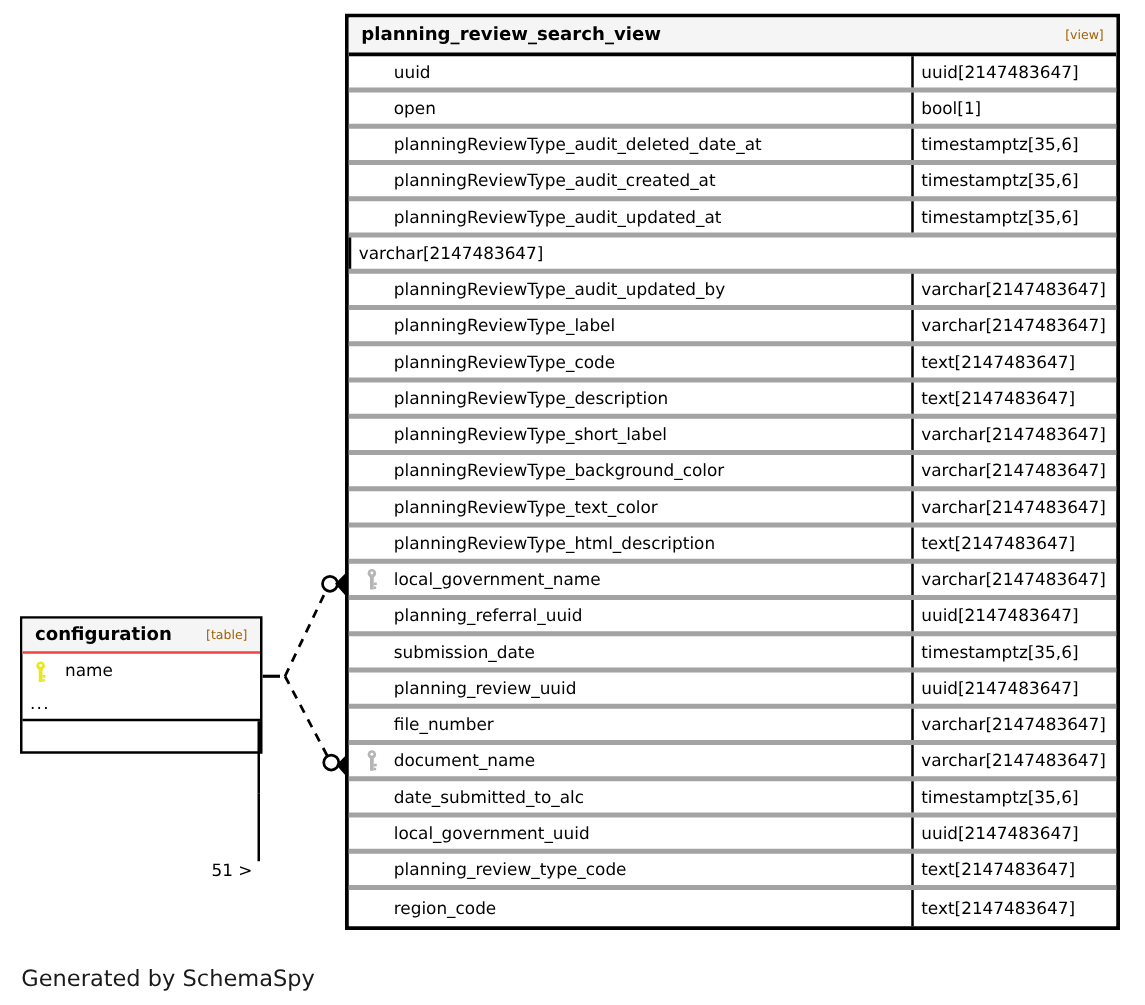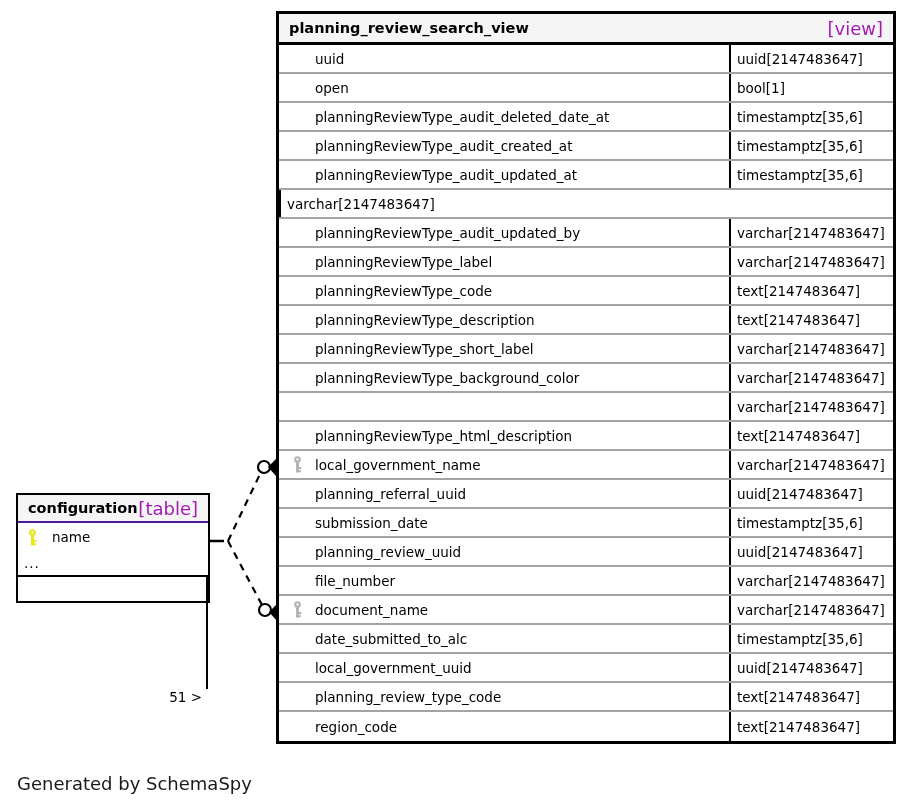--- a/index.html
+++ b/index.html
@@ -40,41 +40,41 @@
     border: 2px solid #000000;
     box-sizing: border-box;
   }
   .entity.view-entity { border-width: 3px; }
 
   .entity-header {
     display: flex;
     align-items: center;
     justify-content: space-between;
     background: #f5f5f5;
-    border-bottom: 2px solid #4c1d95;
+    border-bottom: 2px solid #ef4444;
     box-sizing: border-box;
     padding: 0 10px;
     height: 30px;
   }
   .entity-title {
     font-weight: bold;
     font-size: 14.5px;
     color: #000000;
     white-space: nowrap;
   }
   .entity-kind {
-    font-size: 18px;
-    color: #a21caf;
+    font-size: 10px;
+    color: #a16207;
     white-space: nowrap;
   }
 
   .col-row {
     display: flex;
     align-items: stretch;
-    border-bottom: 2px solid #a3a3a3;
+    border-bottom: 4px solid #a3a3a3;
     box-sizing: border-box;
     height: 29px;
   }
   .col-row:last-child { border-bottom: none; }
 
   .col-name-cell {
     flex: 1 1 auto;
     display: flex;
     align-items: center;
     padding-left: 8px;
@@ -304,20 +304,21 @@
             <span class="key-slot"></span>
             <span class="col-name">planningReviewType_background_color</span>
           </div>
           <div class="col-type-cell">
             <span class="col-type">varchar[2147483647]</span>
           </div>
         </div>
         <div class="col-row">
           <div class="col-name-cell">
             <span class="key-slot"></span>
+            <span class="col-name">planningReviewType_text_color</span>
           </div>
           <div class="col-type-cell">
             <span class="col-type">varchar[2147483647]</span>
           </div>
         </div>
         <div class="col-row">
           <div class="col-name-cell">
             <span class="key-slot"></span>
             <span class="col-name">planningReviewType_html_description</span>
           </div>

